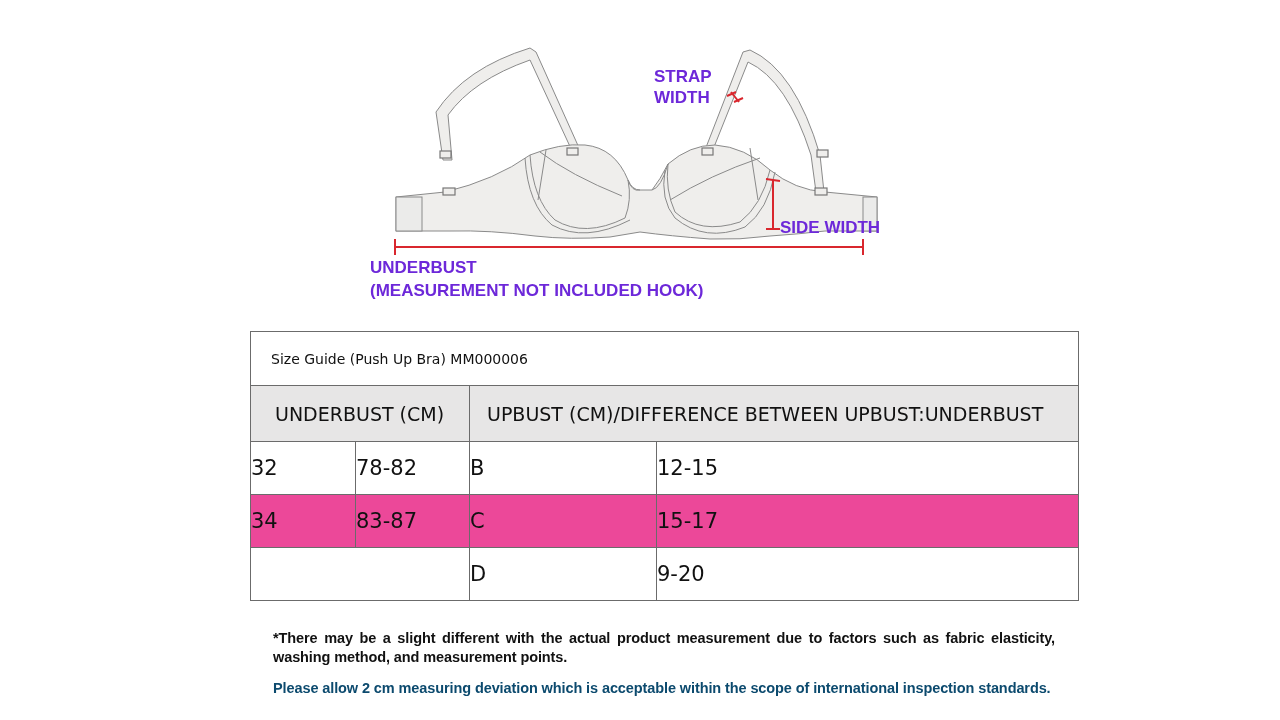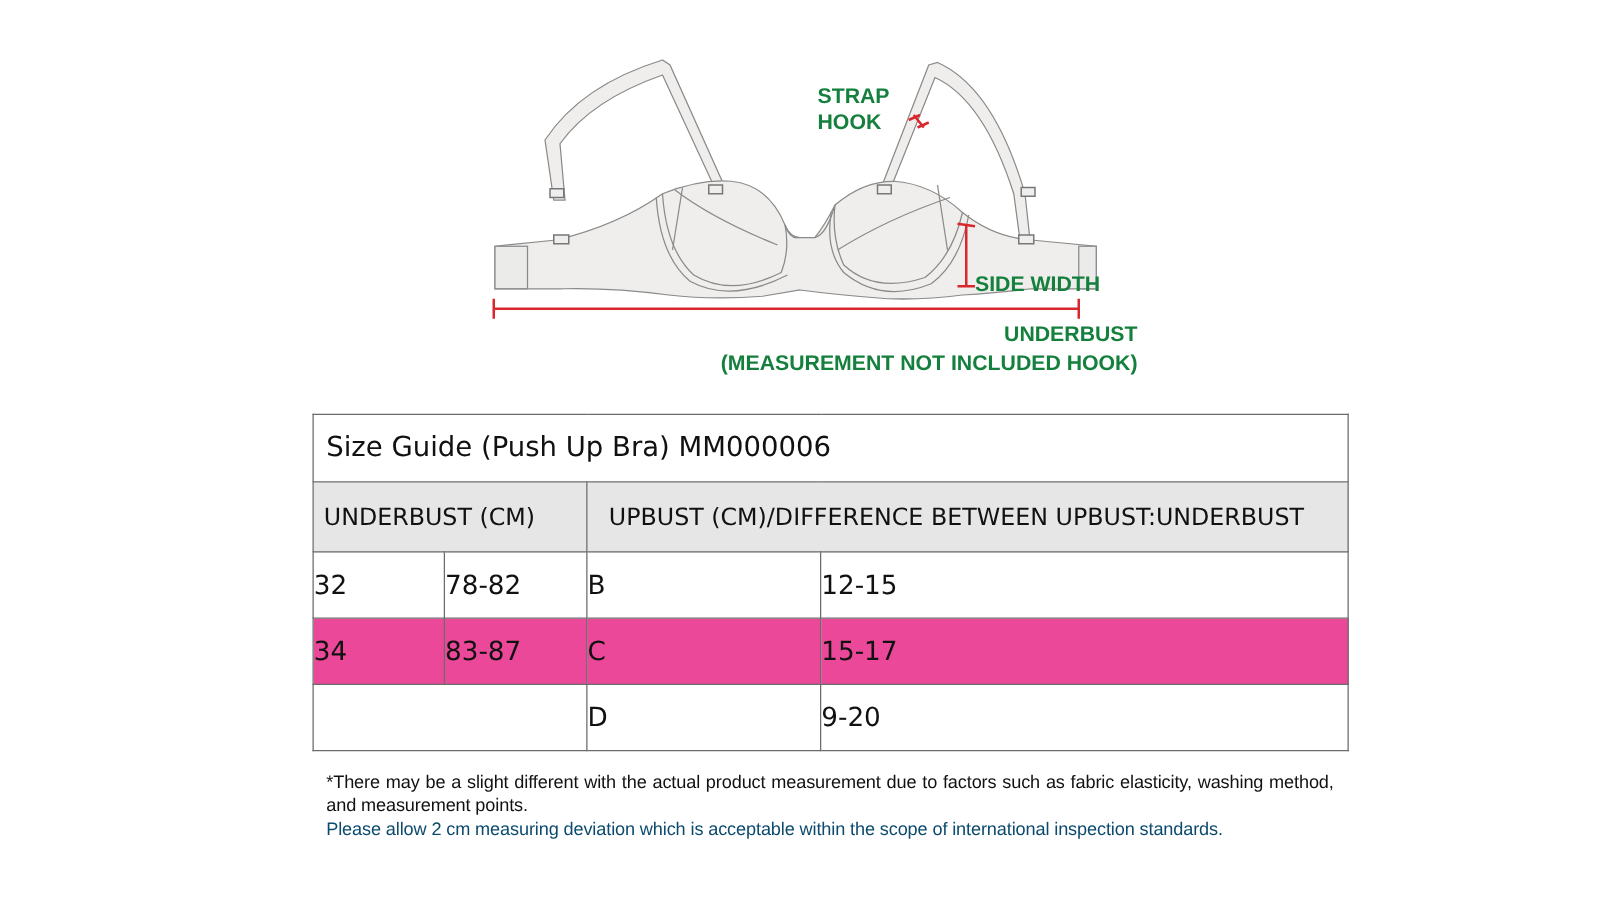--- a/index.html
+++ b/index.html
@@ -1,35 +1,35 @@
 <!DOCTYPE html>
 <html><head>
 <meta charset="utf-8">
 <style>
   html, body { margin:0; padding:0; background:#ffffff; }
   body { width:1280px; height:720px; position:relative; overflow:hidden; font-family:"Liberation Sans", sans-serif; color:#000; }
   .diagram { position:absolute; left:370px; top:40px; width:540px; height:265px; }
   .diagram svg { position:absolute; left:0; top:0; }
-  .lbl { position:absolute; font-family:"Liberation Sans", sans-serif; font-weight:bold; font-size:17px; line-height:21px; color:#15803d; white-space:nowrap; }
+  .lbl { position:absolute; font-family:"Liberation Sans", sans-serif; font-weight:bold; font-size:17px; line-height:21px; color:#6d28d9; white-space:nowrap; }
   .lbl-strap { left:284px; top:26px; }
   .lbl-side { left:410px; top:177px; }
-  .lbl-under { left:0; width:540px; text-align:right; top:216px; }
+  .lbl-under { left:0; width:540px; text-align:left; top:216px; }
   .lbl-under div { line-height:23px; }
 
   table.size { position:absolute; left:250px; top:331px; width:828px; border-collapse:collapse; table-layout:fixed; font-family:"DejaVu Sans", sans-serif; }
   table.size td { border:1px solid #6b6b6b; padding:0; font-size:21px; color:#111; }
-  table.size tr.title td { height:53px; background:#fff; padding-left:10px; font-size:22px; }
-  table.size tr.head td { height:55px; background:#e7e6e6; padding-left:8px; font-size:19px; }
+  table.size tr.title td { height:53px; background:#fff; padding-left:20px; font-size:14px; }
+  table.size tr.head td { height:55px; background:#e7e6e6; padding-left:24px; font-size:19px; }
   table.size tr.head td.c2 { padding-left:17px; }
   table.size tr.row td { height:52px; }
   table.size tr.row.shade td { background:#ec4899; }
   table.size tr.row td.empty { background:#fff; }
 
   .note { position:absolute; left:261px; top:617px; width:806px; font-family:"Liberation Sans", sans-serif; font-size:14.5px; line-height:19px; color:#111; letter-spacing:-0.1px; }
-  .note p { margin:0; text-align:justify; }
+  .note p { margin:12px; text-align:justify;font-weight:bold; }
   .note p.last { color:#0c4a6e; }
 </style>
 </head>
 <body>
 
 <div class="diagram">
   <svg width="540" height="265" viewBox="0 0 540 265">
     <g fill="#efeeec" stroke="#8a8a8a" stroke-width="1">
 
       <path d="M73,120 L66,72 Q95,28 160,8 L166,12 L210,110 L203,113 L160,20 Q103,40 78,75 L82,120 Z"></path>
@@ -75,21 +75,21 @@
       <line x1="396" y1="189" x2="410" y2="189"></line>
 
       <line x1="25" y1="207" x2="493" y2="207"></line>
       <line x1="25" y1="199" x2="25" y2="215"></line>
       <line x1="493" y1="199" x2="493" y2="215"></line>
     </g>
   </svg>
 
   <div class="lbl lbl-strap">
     <div>STRAP</div>
-    <div>HOOK</div>
+    <div>WIDTH</div>
   </div>
   <div class="lbl lbl-side">SIDE WIDTH</div>
   <div class="lbl lbl-under">
     <div>UNDERBUST</div>
     <div>(MEASUREMENT NOT INCLUDED HOOK)</div>
   </div>
 </div>
 
 <table class="size">
   <colgroup>

